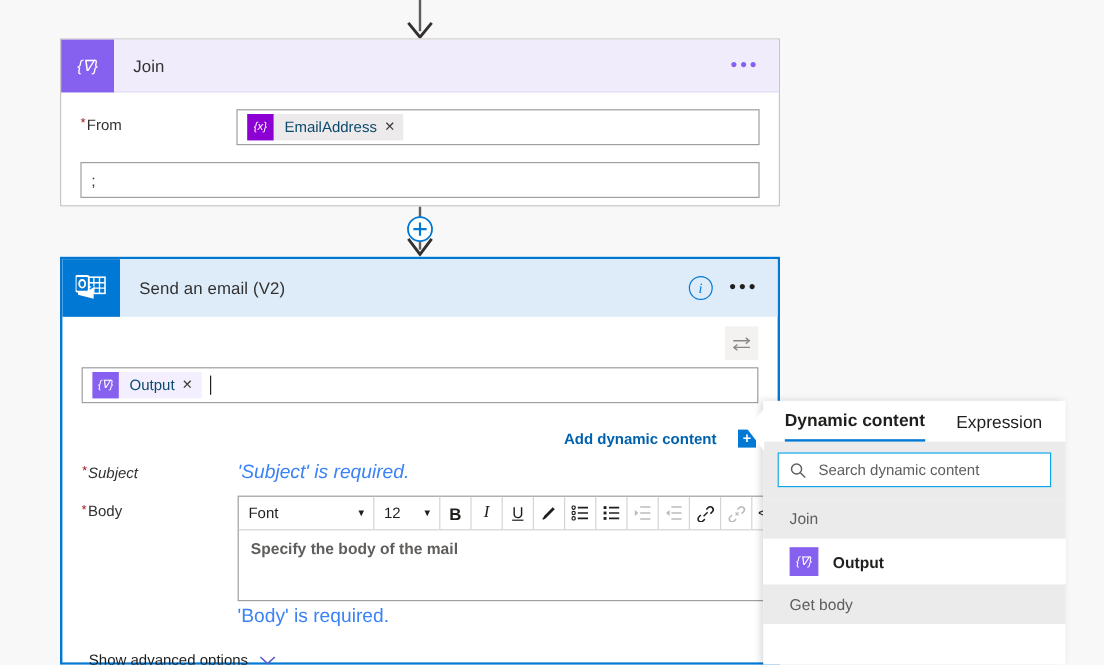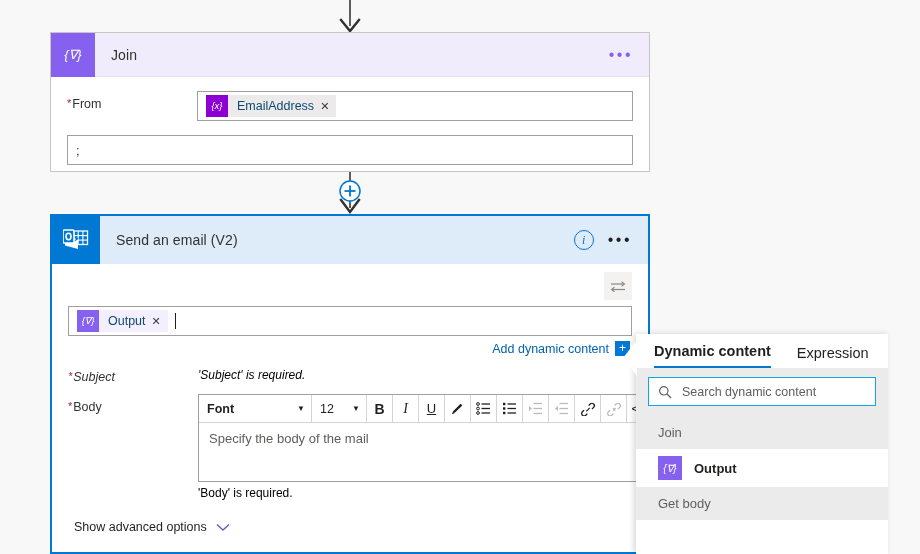--- a/index.html
+++ b/index.html
@@ -205,42 +205,43 @@
     display: flex;
     align-items: center;
     justify-content: center;
     cursor: pointer;
   }
 
   .adc-row {
     display: flex;
     justify-content: flex-end;
     align-items: center;
-    gap: 6px;
-    margin-top: 5px;
+    gap: 18px;
+    margin-top: 22px;
     padding-right: 2px;
+    font-weight: bold;
   }
   .adc-link {
     color: #0062ad;
     font-size: 12.5px;
     cursor: pointer;
   }
   .adc-plus {
     width: 15px; height: 15px;
     background: #0078d4;
     color: #fff;
     font-size: 12px;
     line-height: 14px;
     text-align: center;
     cursor: pointer;
   }
 
   .err {
-    color: #000000;
-    font-size: 12px;
+    color: #3b82f6;
+    font-size: 16px;
     margin-top: 4px;
   }
 
   
   .rte { border: 1px solid #a19f9d; background: #fff; }
   .rte-toolbar {
     display: flex;
     align-items: center;
     height: 27px;
     border-bottom: 1px solid #d6d4d2;
@@ -249,21 +250,21 @@
   .rte-sel {
     display: flex;
     align-items: center;
     justify-content: space-between;
     height: 100%;
     border-right: 1px solid #d6d4d2;
     padding: 0 6px 0 8px;
     cursor: pointer;
     color: #201f1e;
   }
-  .rte-sel.font { width: 98px; font-weight: bold; }
+  .rte-sel.font { width: 98px; }
   .rte-sel.size { width: 40px; }
   .rte-sel .dn { font-size: 8px; margin-left: 6px; }
   .rte-btn {
     width: 25px;
     height: 100%;
     display: flex;
     align-items: center;
     justify-content: center;
     border-right: 1px solid #d6d4d2;
     cursor: pointer;
@@ -272,20 +273,21 @@
   .rte-btn.last { border-right: none; }
   .rte-btn.dis { color: #bdbbb9; cursor: default; }
   .rte-btn b { font-size: 14px; }
   .rte-btn i { font-size: 14px; font-family: "Liberation Serif", serif; }
   .rte-btn u { font-size: 13px; }
   .rte-body {
     min-height: 42px;
     padding: 8px 10px;
     color: #605e5c;
     font-size: 13px;
+    font-weight: bold;
   }
 
   .adv-row {
     display: flex;
     align-items: center;
     gap: 9px;
     margin-top: 20px;
     padding-left: 6px;
     cursor: pointer;
   }

